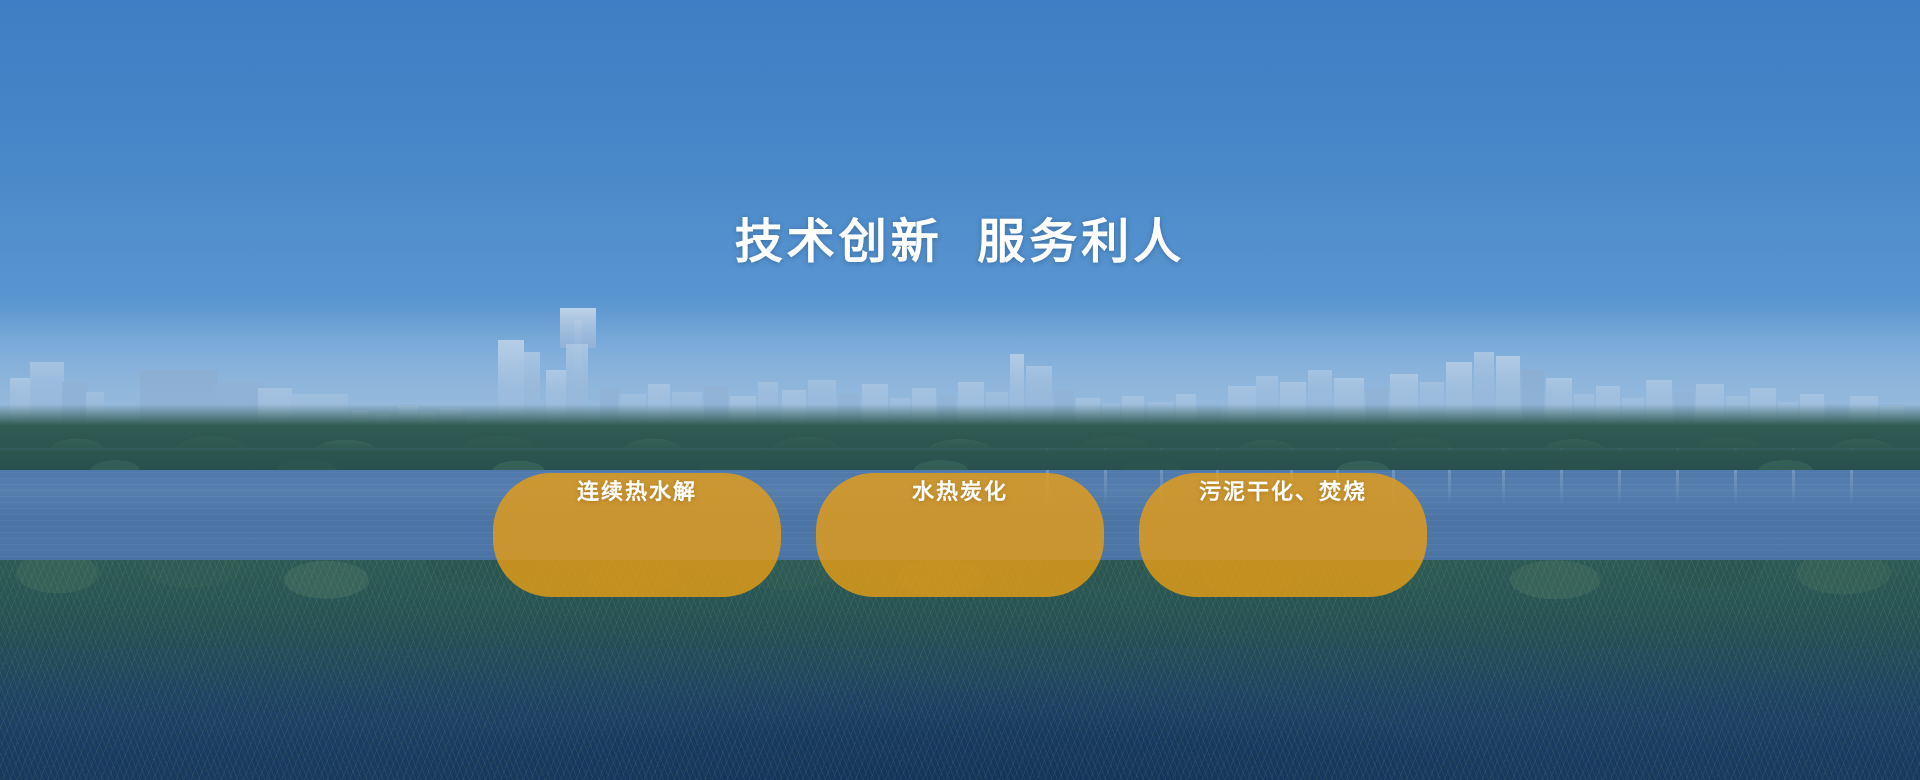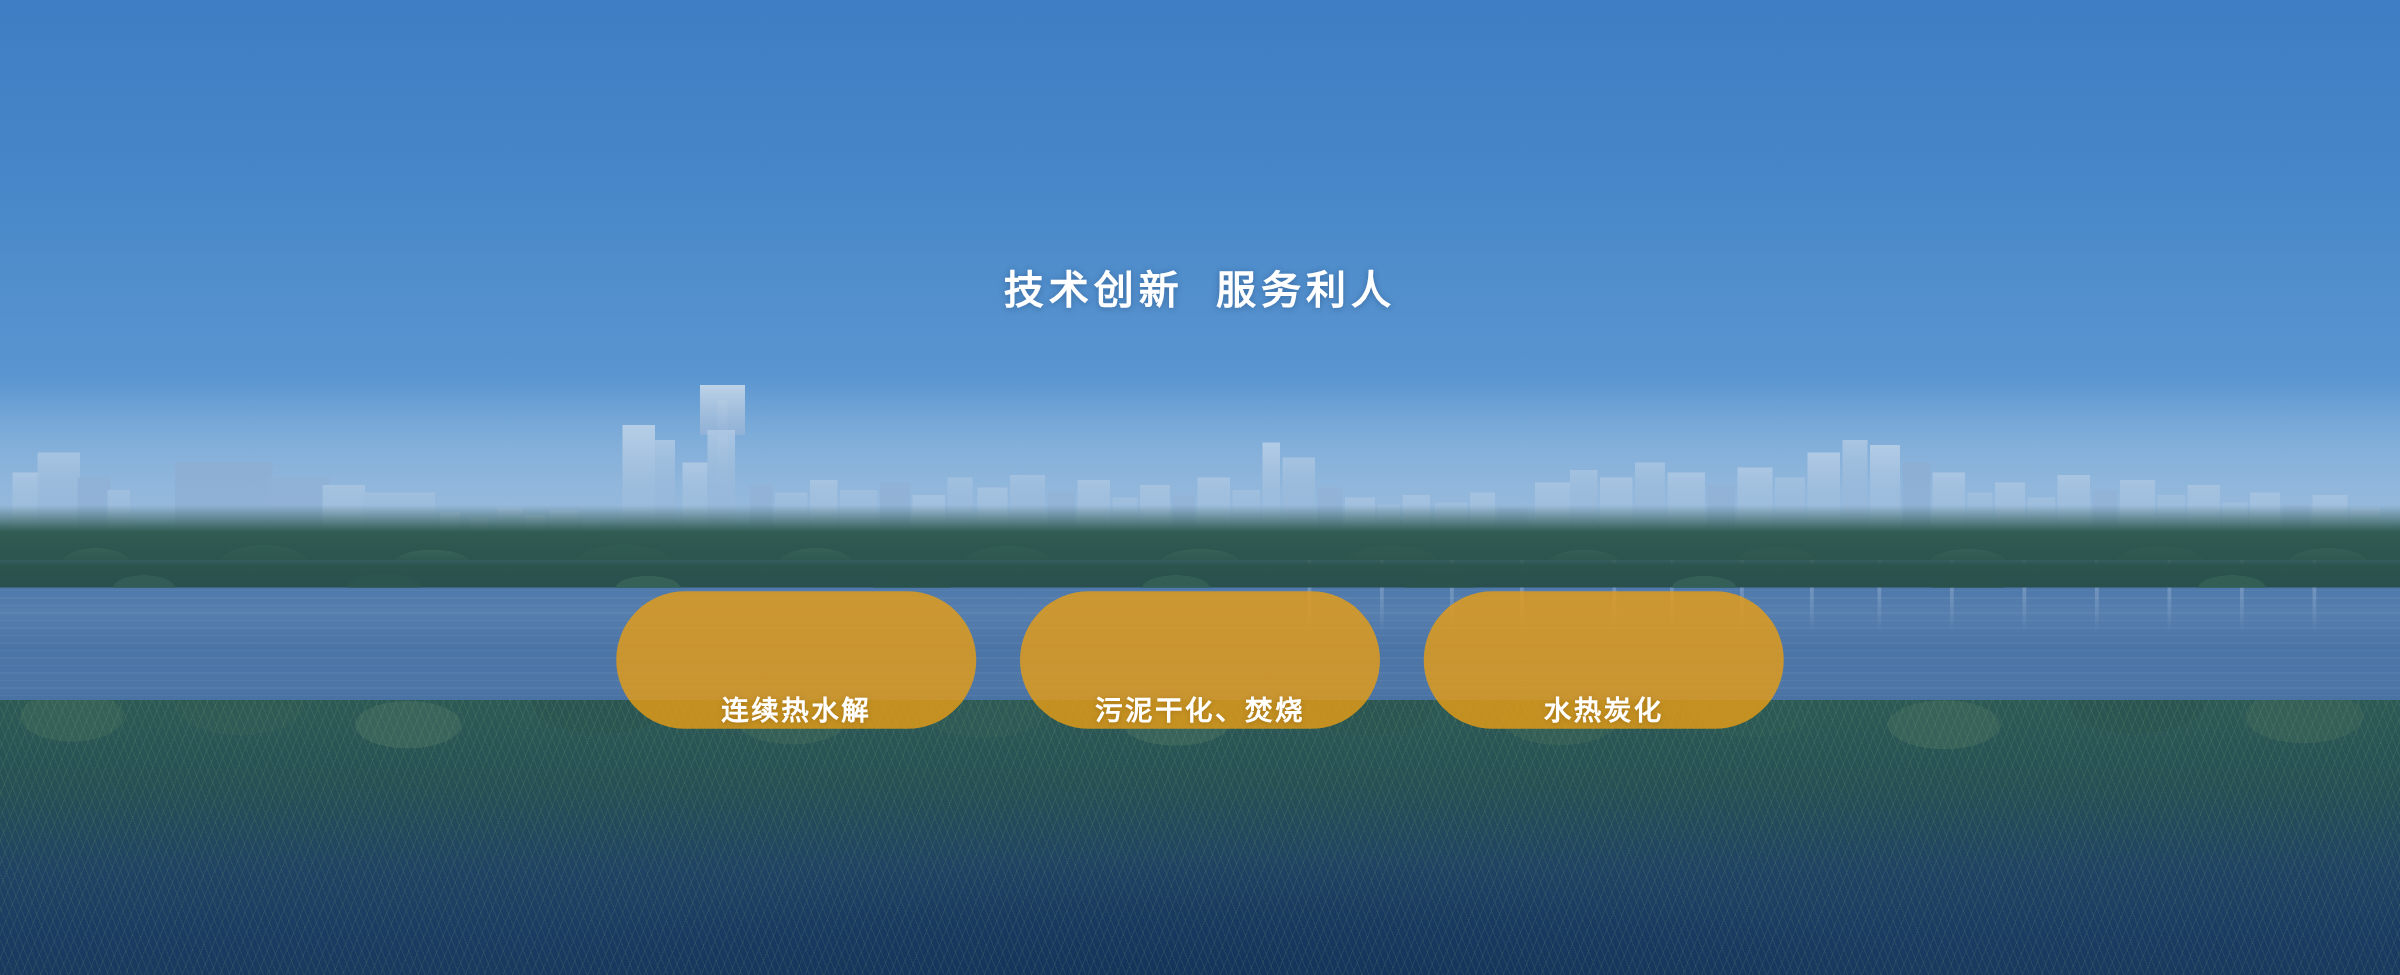--- a/index.html
+++ b/index.html
@@ -185,21 +185,21 @@
   .headline-wrap {
     position: absolute;
     left: 0;
     top: 212px;
     width: 1920px;
     text-align: center;
     z-index: 6;
   }
   .headline {
     margin: 0;
-    font-size: 32px;
+    font-size: 48px;
     line-height: 1.25;
     font-weight: 700;
     color: #ffffff;
     letter-spacing: 4px;
     white-space: pre;
     text-shadow: 0 1px 5px rgba(20,50,90,0.35);
   }
   .subhead {
     margin: 18px 0 0 0;
     font-size: 26px;
@@ -216,29 +216,28 @@
     left: 0;
     top: 473px;
     width: 1920px;
     display: flex;
     justify-content: center;
     gap: 35px;
     z-index: 7;
   }
   .pill {
     width: 288px;
-    height: 110px;
+    height: 124px;
     border-radius: 58px;
     background: rgba(232,158,20,0.80);
     display: flex;
-    align-items: flex-end;
+    align-items: flex-start;
     justify-content: center;
     cursor: pointer;
     box-sizing: border-box;
-    font-family: Liberation Mono, monospace;
   }
   .pill-label {
     font-size: 22px;
     font-weight: 700;
     color: #ffffff;
     letter-spacing: 2px;
     text-shadow: 0 1px 4px rgba(120,70,0,0.35);
     white-space: nowrap;
   }
 </style>
@@ -359,20 +358,20 @@
 
   <div class="headline-wrap">
     <h1 class="headline">技术创新  服务利人</h1>
   </div>
 
   <div class="pills">
     <div class="pill">
       <span class="pill-label">连续热水解</span>
     </div>
     <div class="pill">
+      <span class="pill-label">水热炭化</span>
+    </div>
+    <div class="pill">
       <span class="pill-label">污泥干化、焚烧</span>
     </div>
-    <div class="pill">
-      <span class="pill-label">水热炭化</span>
-    </div>
   </div>
 
 </div>
 
 </body></html>

